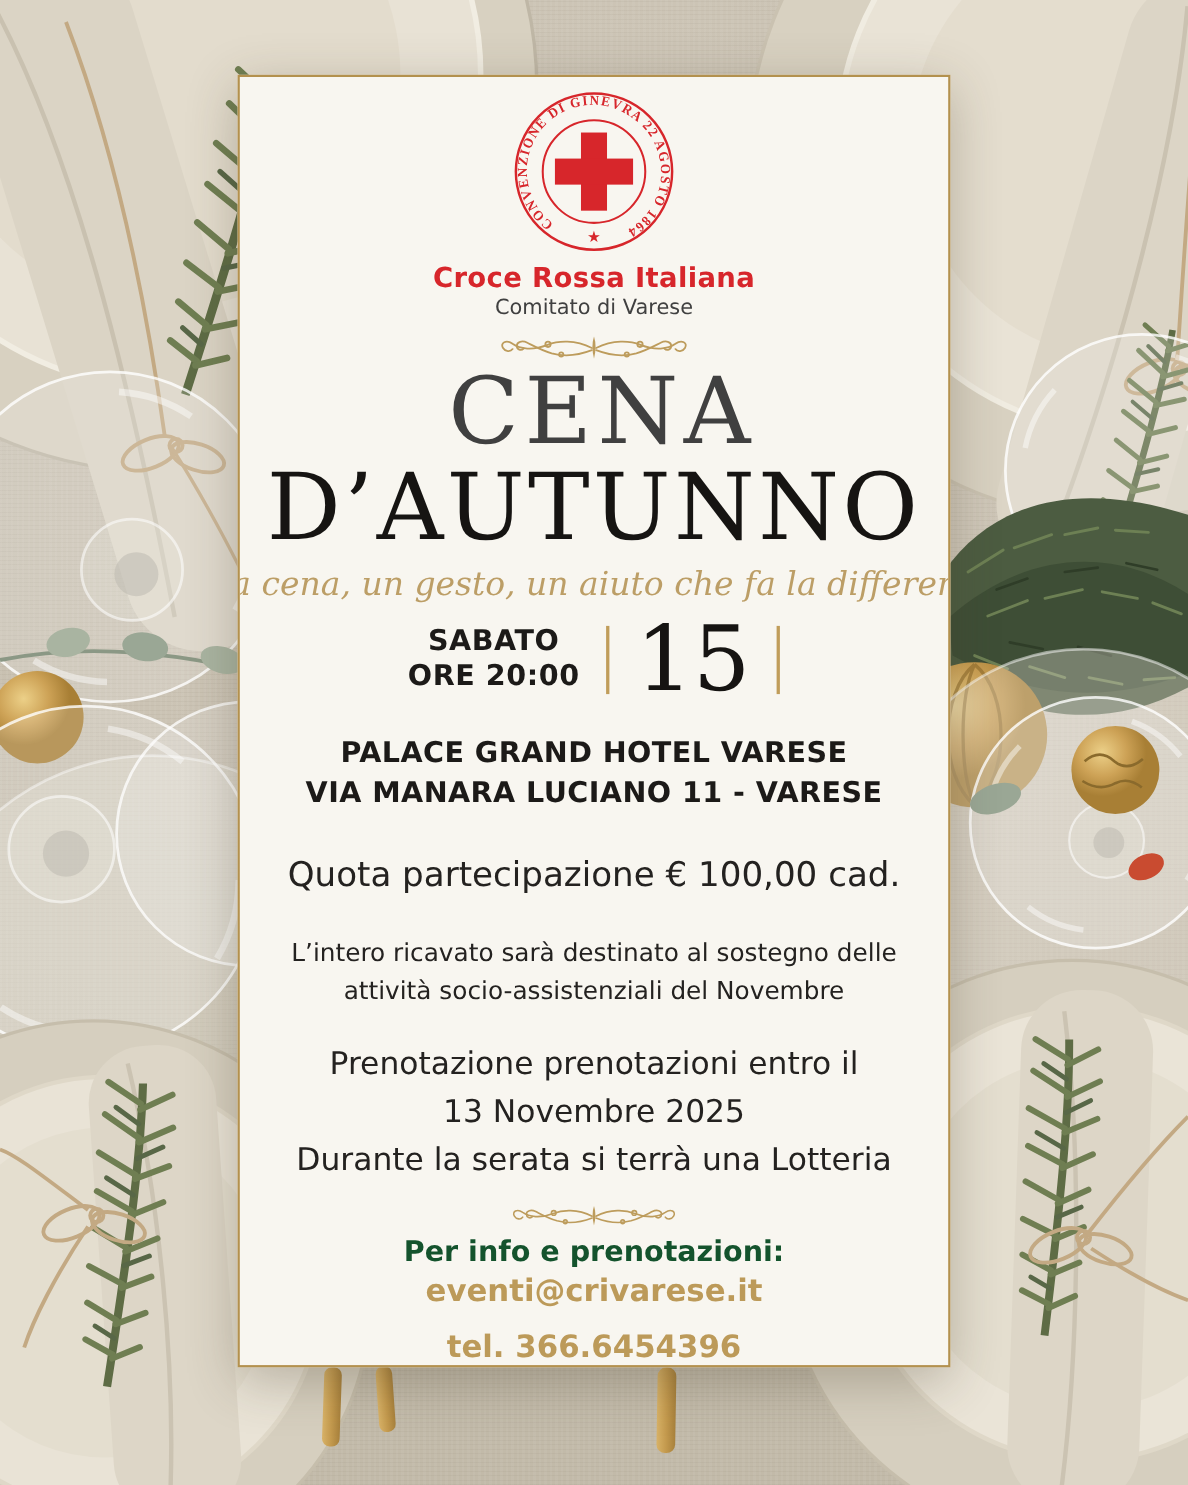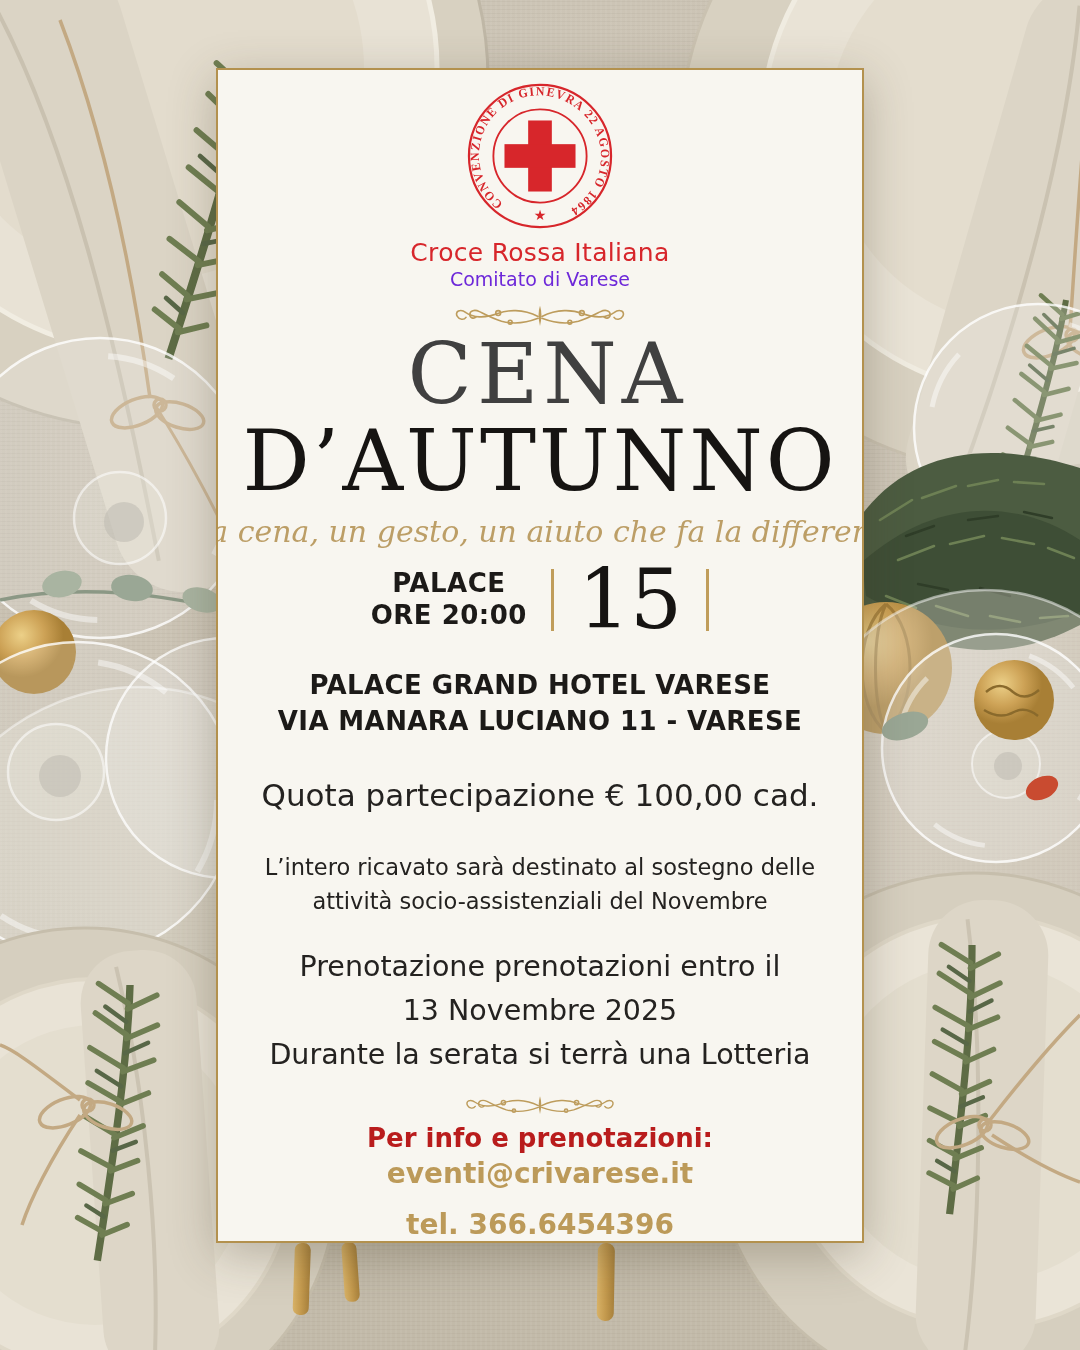--- a/index.html
+++ b/index.html
@@ -12,38 +12,38 @@
       repeating-linear-gradient(0deg, rgba(90,80,60,.05) 0 1px, rgba(0,0,0,0) 1px 4px),
       radial-gradient(80% 60% at 50% 30%, #d6cec0 0%, #cbc3b4 55%, #c2baa9 100%);}
   .photo svg{position:absolute;inset:0;}
   
   .card{position:absolute;left:216px;top:68px;width:648px;height:1175px;
         box-sizing:border-box;background:#f8f6f0;border:2px solid #b3914e;
         box-shadow:0 12px 44px rgba(70,60,40,.30);
         display:flex;flex-direction:column;align-items:center;
         padding-top:12px;overflow:hidden;text-align:center;color:#1c1a18;}
   .logo{width:148px;height:148px;flex:0 0 auto;}
-  .org{margin-top:8px;font-size:25px;font-weight:normal;color:#d7262b;letter-spacing:.3px;}
-  .committee{margin-top:1px;font-size:19px;color:#6d28d9;}
+  .org{margin-top:8px;font-size:25px;font-weight:bold;color:#d7262b;letter-spacing:.3px;}
+  .committee{margin-top:1px;font-size:19px;color:#404040;}
   .flourish{margin-top:12px;}
   .title1{margin-top:2px;font-family:"DejaVu Serif","Liberation Serif",serif;
           font-size:84px;line-height:1.04;letter-spacing:5px;color:#404040;margin-left:15px;}
   .title2{font-family:"DejaVu Serif","Liberation Serif",serif;
           font-size:84px;line-height:1.04;letter-spacing:3px;color:#161412;white-space:nowrap;}
   .tagline{margin-top:8px;font-family:"DejaVu Serif","Liberation Serif",serif;
            font-style:italic;font-size:30px;color:#bc9e66;white-space:nowrap;}
   .daterow{margin-top:10px;display:flex;align-items:center;justify-content:center;gap:24px;}
   .datecell{font-size:26px;font-weight:bold;line-height:1.22;letter-spacing:.5px;}
   .datebar{width:3px;height:62px;background:#c09d5a;}
   .daynum{font-family:"DejaVu Serif","Liberation Serif",serif;font-size:82px;line-height:1;color:#161412;}
   .venue{margin-top:26px;font-size:26px;font-weight:bold;line-height:1.4;letter-spacing:.4px;}
   .price{margin-top:38px;font-size:31px;font-weight:400;color:#242220;}
   .note{margin-top:38px;font-size:22.5px;line-height:1.5;color:#242220;}
   .booking{margin-top:26px;font-size:28.5px;line-height:1.55;color:#242220;}
-  .contact-h{margin-top:6px;font-size:26px;font-weight:bold;color:#b91c1c;}
+  .contact-h{margin-top:6px;font-size:26px;font-weight:bold;color:#14532d;}
   .contact{margin-top:4px;font-size:28px;font-weight:bold;color:#bc9a59;
            display:flex;gap:18px;justify-content:center;flex-direction:column;}
   .gold-stroke{stroke:#bd9c5c;fill:none;stroke-width:3.4;stroke-linecap:round;}
 </style>
 </head>
 <body>
 
 <div class="stage">
 
   <div class="photo">
@@ -268,21 +268,21 @@
       </g>
       <use href="#flL" transform="translate(360,0) scale(-1,1)"></use>
     </svg>
 
     <div class="title1">CENA</div>
     <div class="title2">D’AUTUNNO</div>
     <div class="tagline">Una cena, un gesto, un aiuto che fa la differenza.</div>
 
     <div class="daterow">
       <div class="datecell">
-        <div>PALACE</div>
+        <div>SABATO</div>
         <div>ORE 20:00</div>
       </div>
       <div class="datebar"></div>
       <div class="daynum">15</div>
       <div class="datebar"></div>
     </div>
 
     <div class="venue">
       <div>PALACE GRAND HOTEL VARESE</div>
       <div>VIA MANARA LUCIANO 11 - VARESE</div>

